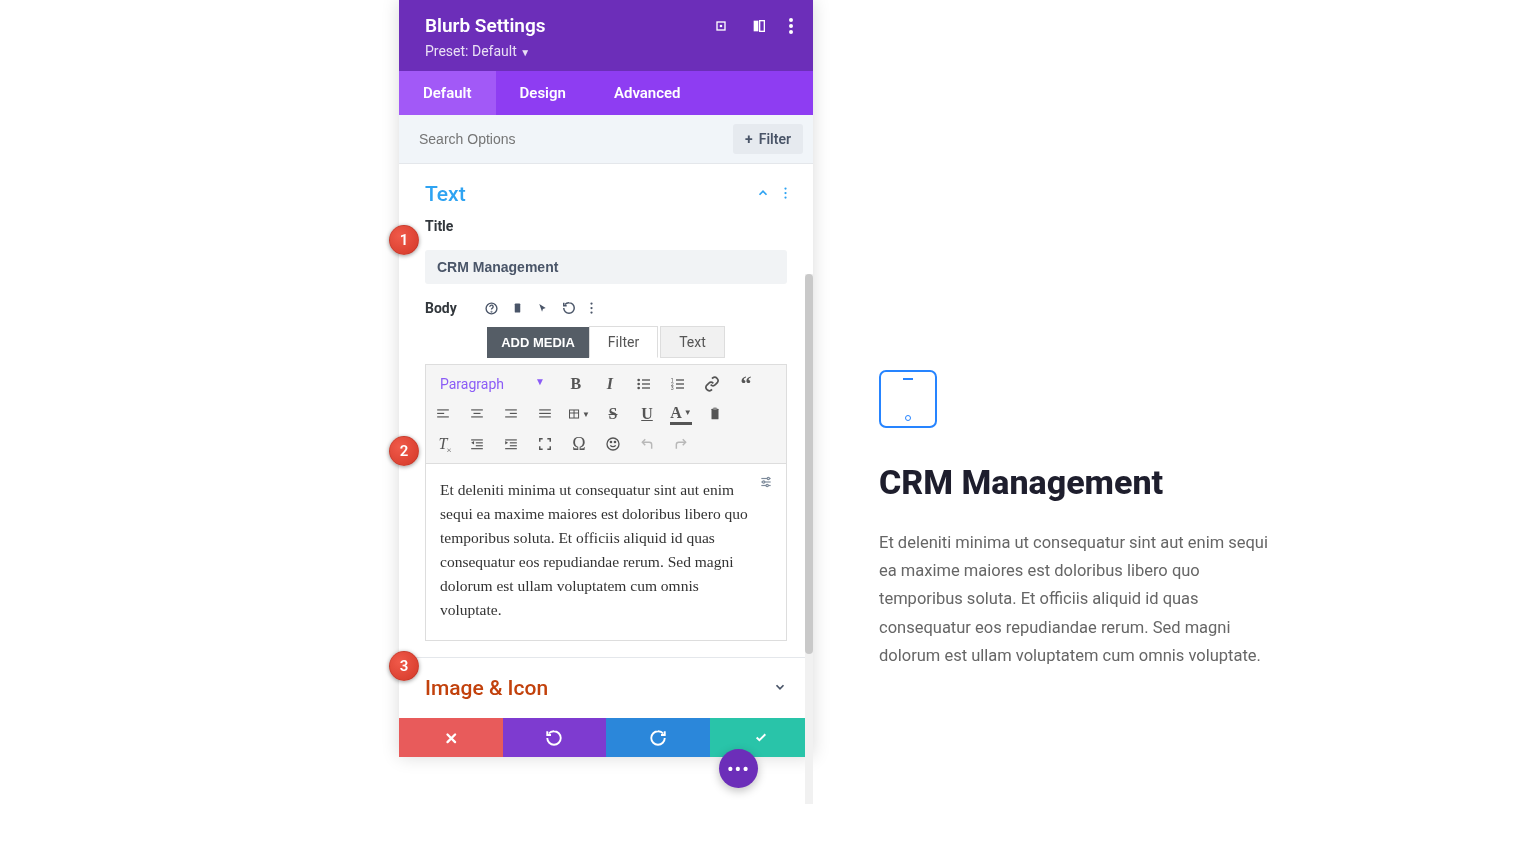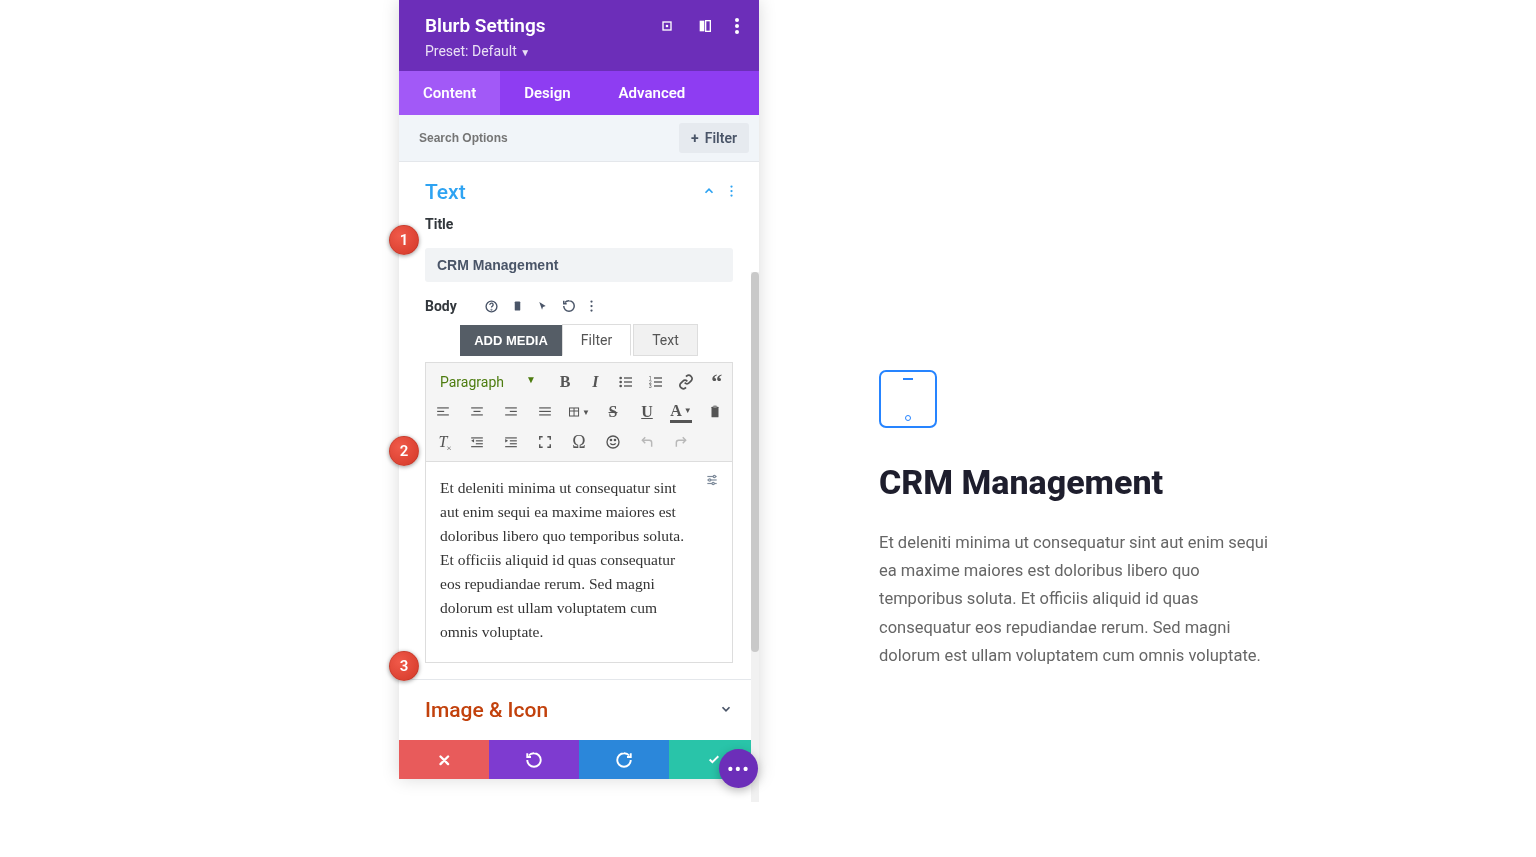--- a/index.html
+++ b/index.html
@@ -2,21 +2,21 @@
 <html><head>
   <meta charset="utf-8">
   <style>
     * { margin: 0; padding: 0; box-sizing: border-box; }
     body { font-family: -apple-system, BlinkMacSystemFont, 'Segoe UI', Roboto, sans-serif; background: #fff; width: 1536px; height: 857px; position: relative; }
     
     .modal {
       position: absolute;
       left: 399px;
       top: 0;
-      width: 360px;
+      width: 414px;
       background: #fff;
       box-shadow: 0 0 18px rgba(0,0,0,0.15);
       border-radius: 0 0 4px 4px;
     }
     
     .modal-header {
       background: #6c2eb9;
       padding: 14px 20px 12px 26px;
       color: #fff;
     }
@@ -73,24 +73,23 @@
       align-items: center;
       background: #f1f5f9;
       border-bottom: 1px solid #e4e7eb;
     }
     
     .search-input {
       flex: 1;
       border: none;
       background: transparent;
       padding: 8px 10px;
-      font-size: 12px;
+      font-size: 14px;
       color: #000000;
       outline: none;
-      font-weight: bold;
     }
     
     .filter-btn {
       display: flex;
       align-items: center;
       gap: 6px;
       background: #e6eaef;
       padding: 7px 12px;
       border-radius: 3px;
       font-size: 14px;
@@ -210,24 +209,24 @@
     .toolbar-row {
       display: flex;
       gap: 12px;
       align-items: center;
       padding: 4px 0;
     }
     
     .toolbar-select {
       display: flex;
       align-items: flex-start;
-      gap: 22px;
+      gap: 31px;
       padding: 3px 8px;
       font-size: 14px;
-      color: #4d7c0f;
+      color: #8b5cf6;
     }
     
     .tb-btn {
       width: 22px;
       height: 22px;
       display: flex;
       align-items: center;
       justify-content: center;
       color: #555;
       cursor: pointer;
@@ -420,21 +419,21 @@
             </svg>
         </span>
       </div>
     </div>
     <div class="preset-row">
       <span>Preset: Default</span> <span style="font-size:10px;">▼</span>
     </div>
   </div>
 
   <div class="tabs">
-    <div class="tab active">Content</div>
+    <div class="tab active">Default</div>
     <div class="tab">Design</div>
     <div class="tab">Advanced</div>
   </div>
 
   <div class="search-bar">
     <input class="search-input" placeholder="Search Options" style="">
     <div class="filter-btn">
       <span style="font-weight:700;">+</span>
       <span>Filter</span>
     </div>

